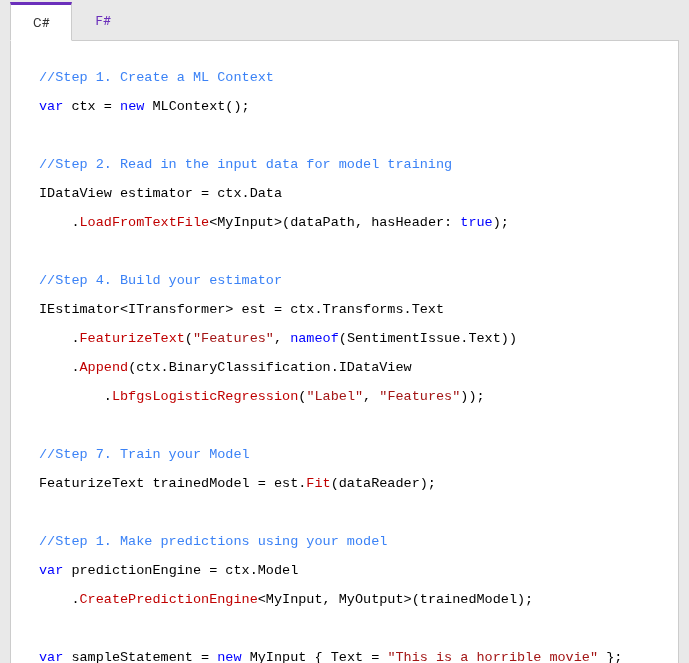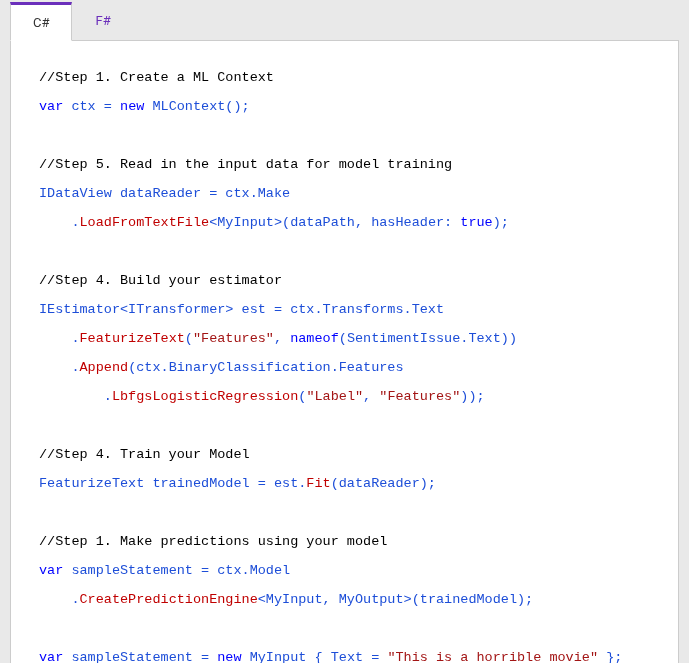--- a/index.html
+++ b/index.html
@@ -42,52 +42,52 @@
       border-top: none;
     }
     pre {
       font-family: Consolas, Monaco, "Courier New", monospace;
       font-size: 13.5px;
       line-height: 2.15;
       white-space: pre;
       color: #333;
       overflow-x: auto;
     }
-    .c-comment { color: #000000; }
+    .c-comment { color: #3b82f6; }
     .c-keyword { color: #0000ff; margin-top: 40px; }
     .c-method { color: #c00000; margin-top: 10px; }
     .c-string { color: #a31515; }
-    .c-ident { color: #1d4ed8; }
+    .c-ident { color: #000000; }
   </style>
 </head>
 <body>
 
 <div class="container">
   <div class="tabs">
     <div class="tab active"><span>C#</span></div>
     <div class="tab"><span>F#</span></div>
   </div>
   <div class="code-panel">
 <pre><span class="c-comment">//Step 1. Create a ML Context</span>
 <span class="c-keyword">var</span><span class="c-ident"> ctx = </span><span class="c-keyword">new</span><span class="c-ident"> MLContext();</span>
 
-<span class="c-comment">//Step 5. Read in the input data for model training</span>
-<span class="c-ident">IDataView dataReader = ctx.Make</span>
+<span class="c-comment">//Step 2. Read in the input data for model training</span>
+<span class="c-ident">IDataView estimator = ctx.Data</span>
 <span class="c-ident">    .</span><span class="c-method">LoadFromTextFile</span><span class="c-ident">&lt;MyInput&gt;(dataPath, hasHeader: </span><span class="c-keyword">true</span><span class="c-ident">);</span>
 
 <span class="c-comment">//Step 4. Build your estimator</span>
 <span class="c-ident">IEstimator&lt;ITransformer&gt; est = ctx.Transforms.Text</span>
 <span class="c-ident">    .</span><span class="c-method">FeaturizeText</span><span class="c-ident">(</span><span class="c-string">"Features"</span><span class="c-ident">, </span><span class="c-keyword">nameof</span><span class="c-ident">(SentimentIssue.Text))</span>
-<span class="c-ident">    .</span><span class="c-method">Append</span><span class="c-ident">(ctx.BinaryClassification.Features</span>
+<span class="c-ident">    .</span><span class="c-method">Append</span><span class="c-ident">(ctx.BinaryClassification.IDataView</span>
 <span class="c-ident">        .</span><span class="c-method">LbfgsLogisticRegression</span><span class="c-ident">(</span><span class="c-string">"Label"</span><span class="c-ident">, </span><span class="c-string">"Features"</span><span class="c-ident">));</span>
 
-<span class="c-comment">//Step 4. Train your Model</span>
+<span class="c-comment">//Step 7. Train your Model</span>
 <span class="c-ident">FeaturizeText trainedModel = est.</span><span class="c-method">Fit</span><span class="c-ident">(dataReader);</span>
 
 <span class="c-comment">//Step 1. Make predictions using your model</span>
-<span class="c-keyword">var</span><span class="c-ident"> sampleStatement = ctx.Model</span>
+<span class="c-keyword">var</span><span class="c-ident"> predictionEngine = ctx.Model</span>
 <span class="c-ident">    .</span><span class="c-method">CreatePredictionEngine</span><span class="c-ident">&lt;MyInput, MyOutput&gt;(trainedModel);</span>
 
 <span class="c-keyword">var</span><span class="c-ident"> sampleStatement = </span><span class="c-keyword">new</span><span class="c-ident"> MyInput { Text = </span><span class="c-string">"This is a horrible movie"</span><span class="c-ident"> };</span>
 
 </pre>
   </div>
 </div>
 
 </body></html>

